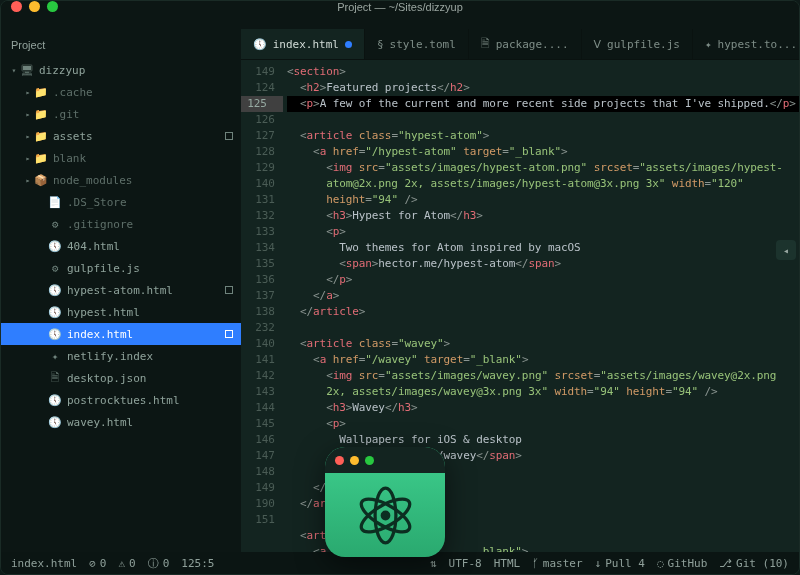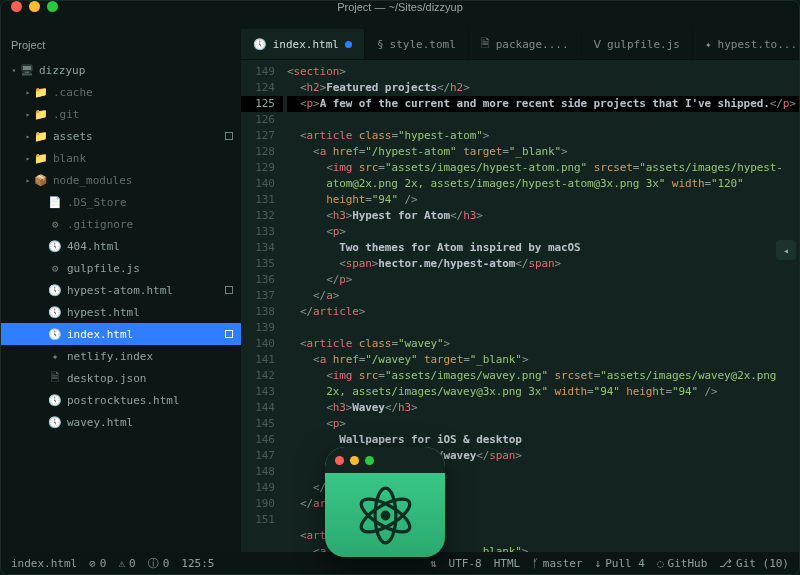--- a/index.html
+++ b/index.html
@@ -25,24 +25,24 @@
 .pad0{padding-left:8px;} .pad1{padding-left:22px;} .pad2{padding-left:36px;}
 .editor-area { flex:1; display:flex; flex-direction:column; background:#132420; min-width:0;}
 .tabs { height:31px; background:#0c1614; display:flex; align-items:stretch; border-bottom:1px solid #0a1210;}
 .tab { display:flex; align-items:center; padding:0 12px; gap:6px; color:#7e8d87; border-right:1px solid #0a1210; font-family:-apple-system,sans-serif; font-size:11px;}
 .tab.active { background:#132420; color:#d2dcd7;}
 .tab .dot{width:7px;height:7px;border-radius:50%;background:#2f7eff;}
 .tab .ic{font-size:11px;}
 .tabs .gap { flex:1;}
 .code { flex:1; display:flex; overflow:hidden; position:relative;}
 .gutter { width:42px; background:#132420; text-align:right; color:#4a5c55; padding:4px 8px 4px 0; line-height:16px; font-size:10.5px;}
-.gutter .sel { background:#000000; color:#95a9a1; margin-right:-8px; padding-right:8px;}
+.gutter .sel { background:#404040; color:#95a9a1; margin-right:-8px; padding-right:16px;}
 .lines { flex:1; padding:4px 0 4px 4px; line-height:16px; white-space:pre; font-size:10.8px; overflow:hidden; letter-spacing:-0.1px;}
 .lines .row.sel { background:#000000;}
-.t-tag{color:#e06c75;} .t-attr{color:#d19a66;} .t-str{color:#98c379;} .t-txt{color:#b9c2c8;font-weight:bold;} .t-pun{color:#8a9490;}
+.t-tag{color:#e06c75;} .t-attr{color:#d19a66;} .t-str{color:#98c379;} .t-txt{color:#b9c2c8;} .t-pun{color:#8a9490;}
 .minimap-btn { position:absolute; right:3px; top:180px; width:20px; height:20px; background:#1c332d; border-radius:4px; display:flex; align-items:center;justify-content:center; color:#99a8a2; font-size:10px;}
 .status { height:22px; background:#0b1513; display:flex; align-items:center; color:#8fa09a; font-size:10.5px; padding:0 10px; gap:12px; font-family:-apple-system,sans-serif;}
 .status .grow{flex:1;}
 .status .seg{display:flex;align-items:center;gap:4px;}
 .logo-overlay { position:absolute; left:325px; bottom:18px; width:120px; height:110px; background:linear-gradient(#3ecf8e,#2aa96f); border-radius:20px; box-shadow:0 8px 28px rgba(0,0,0,.5); display:flex; flex-direction:column; overflow:hidden;}
 .logo-bar{height:26px; background:#132420; display:flex; align-items:center; padding-left:10px; gap:6px;}
 .logo-bar .d{width:9px;height:9px;border-radius:50%;}
 .logo-body{flex:1; display:flex; align-items:center; justify-content:center;}
 .logo-body svg{width:65px;height:65px;}
 </style>
@@ -195,21 +195,21 @@
             <div>129</div>
             <div>140</div>
             <div>131</div>
             <div>132</div>
             <div>133</div>
             <div>134</div>
             <div>135</div>
             <div>136</div>
             <div>137</div>
             <div>138</div>
-            <div>139</div>
+            <div>232</div>
             <div>140</div>
             <div>141</div>
             <div>142</div>
             <div>143</div>
             <div>144</div>
             <div>145</div>
             <div>146</div>
             <div>147</div>
             <div>148</div>
             <div>149</div>

